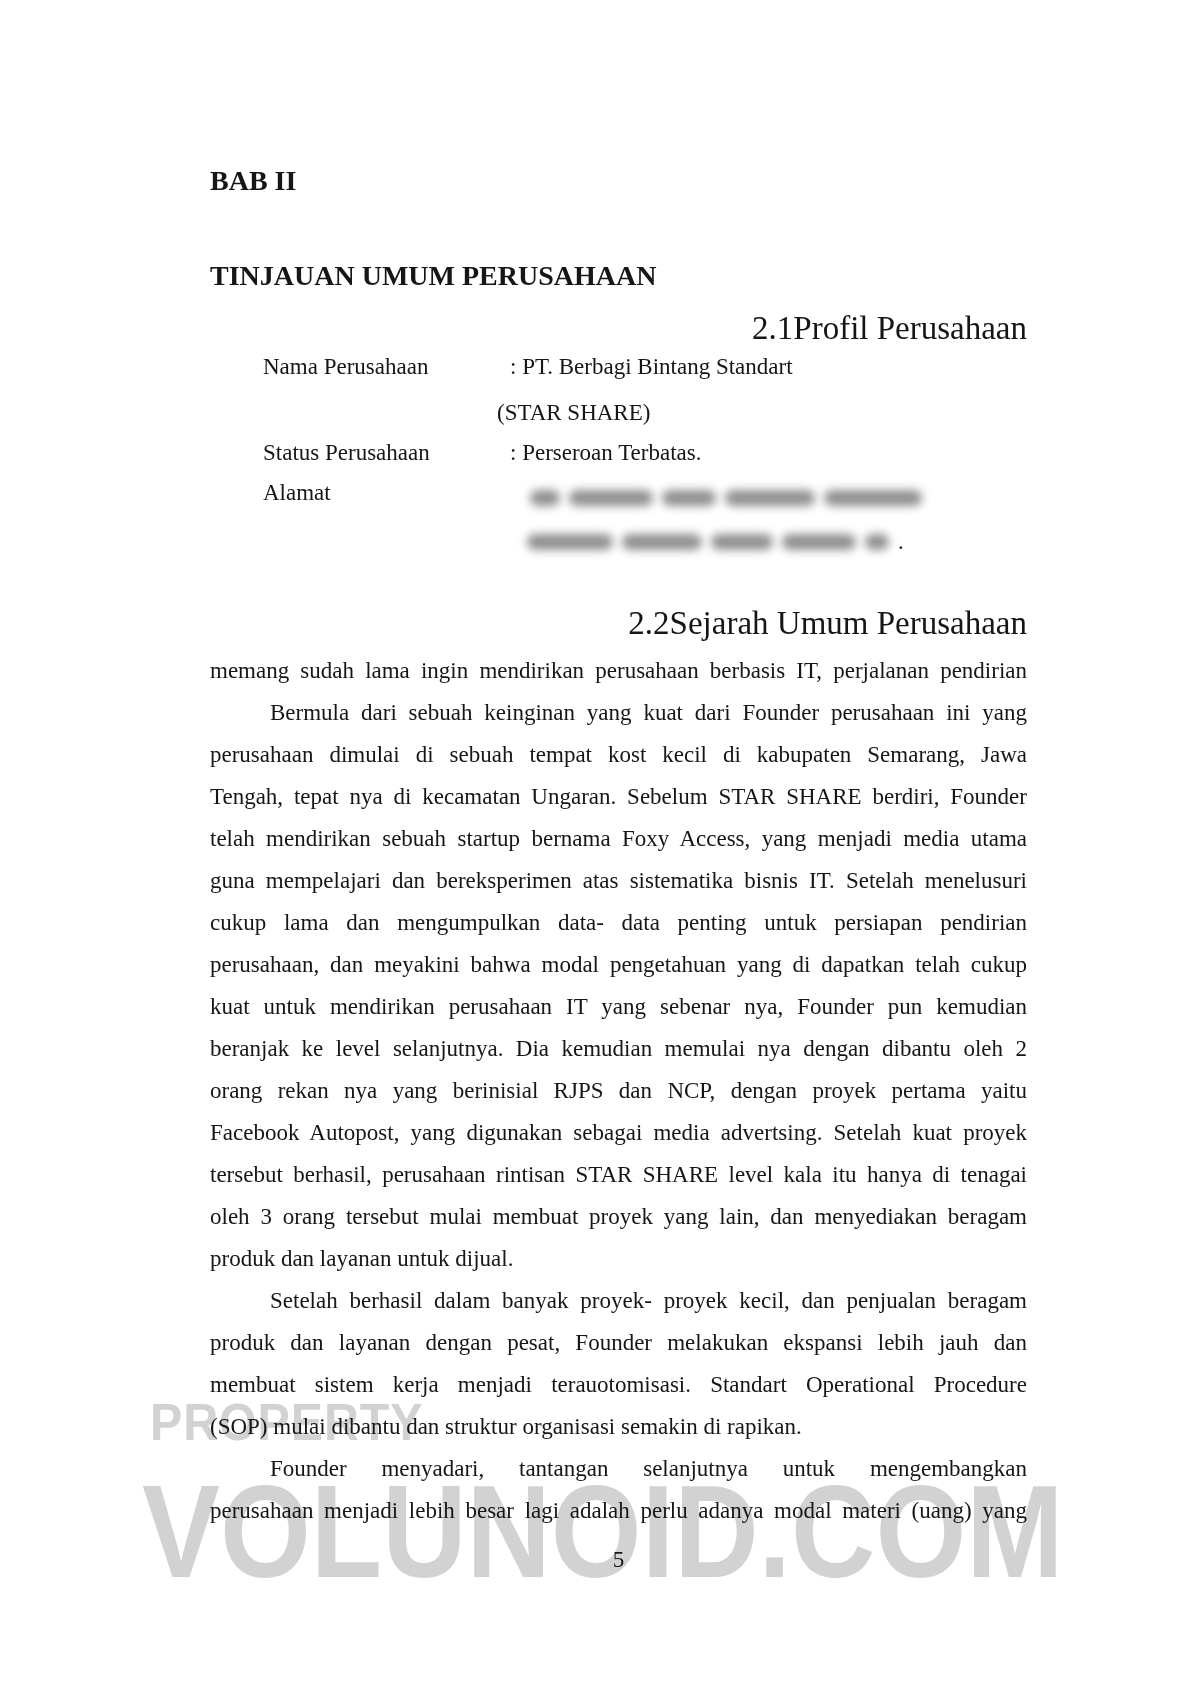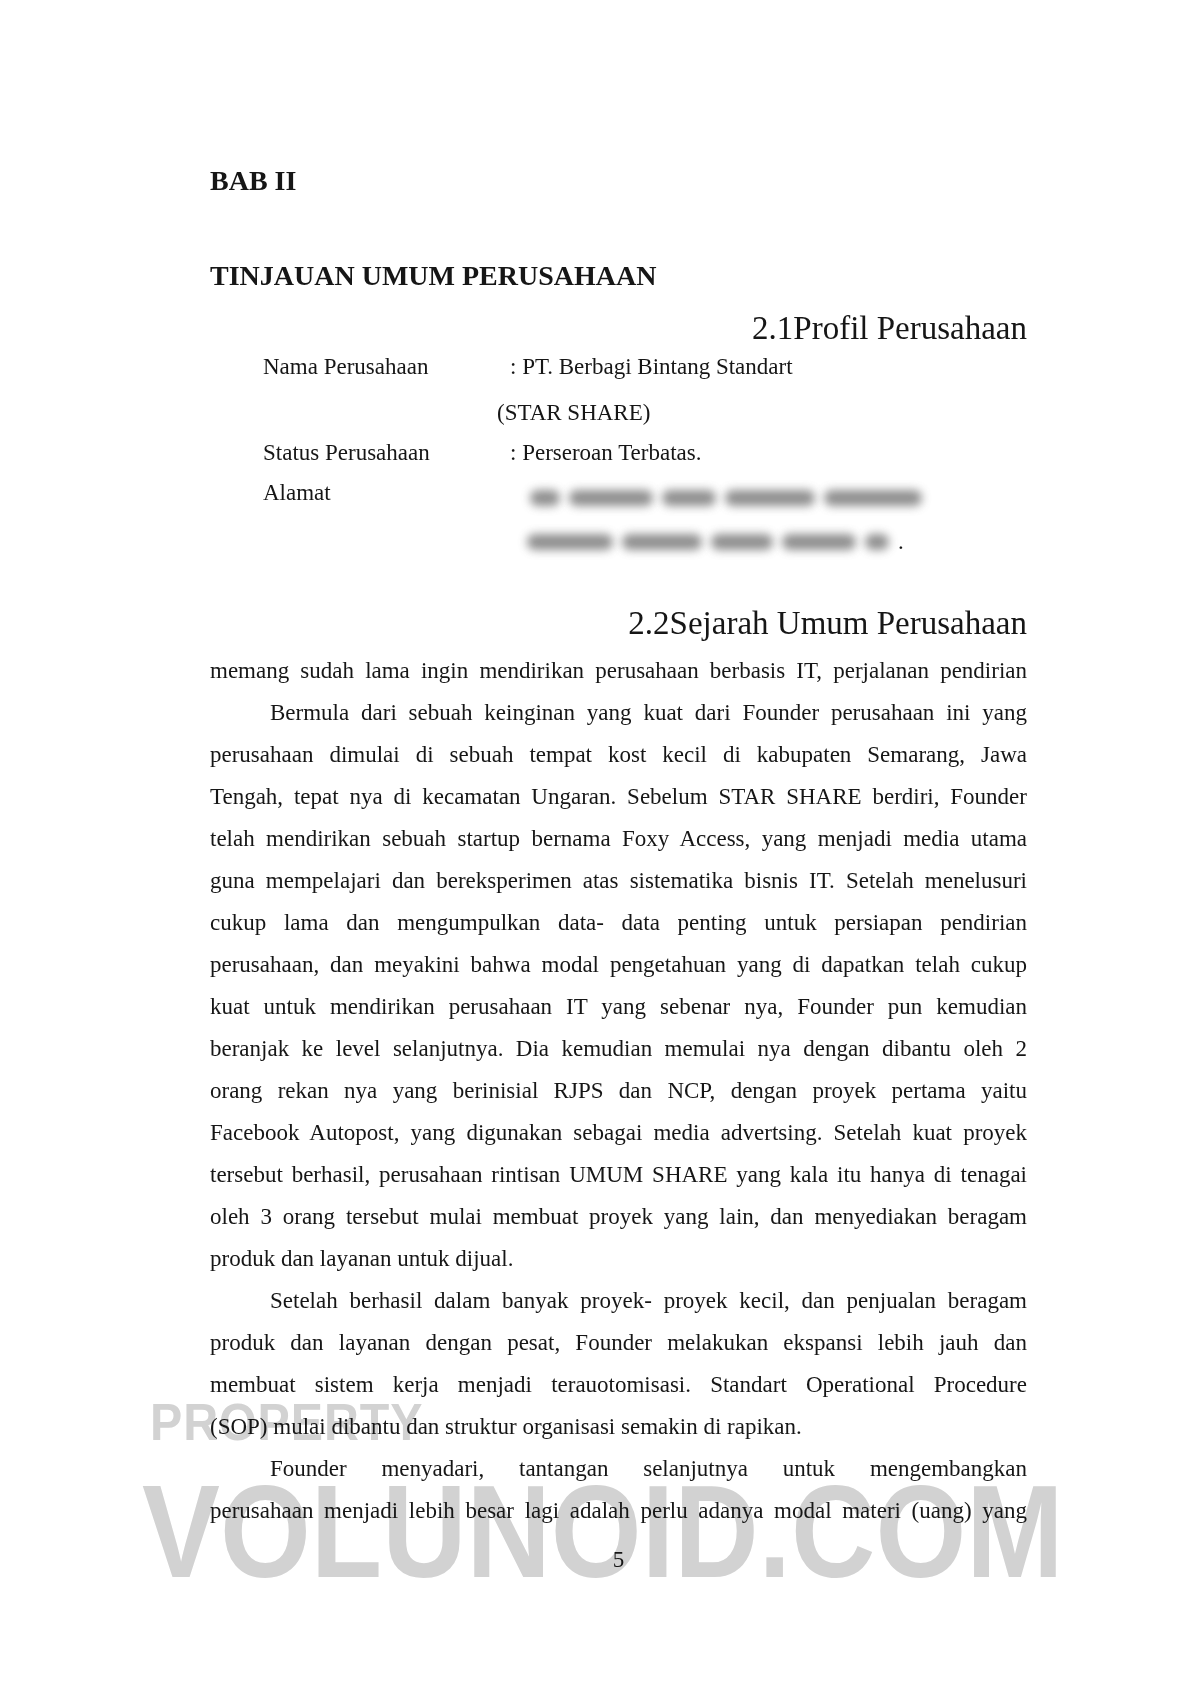--- a/index.html
+++ b/index.html
@@ -79,21 +79,21 @@
       <div class="line">perusahaan dimulai di sebuah tempat kost kecil di kabupaten Semarang, Jawa</div>
       <div class="line">Tengah, tepat nya di kecamatan Ungaran. Sebelum STAR SHARE berdiri, Founder</div>
       <div class="line">telah mendirikan sebuah startup bernama Foxy Access, yang menjadi media utama</div>
       <div class="line">guna mempelajari dan bereksperimen atas sistematika bisnis IT. Setelah menelusuri</div>
       <div class="line">cukup lama dan mengumpulkan data- data penting untuk persiapan pendirian</div>
       <div class="line">perusahaan, dan meyakini bahwa modal pengetahuan yang di dapatkan telah cukup</div>
       <div class="line">kuat untuk mendirikan perusahaan IT yang sebenar nya, Founder pun kemudian</div>
       <div class="line">beranjak ke level selanjutnya. Dia kemudian memulai nya dengan dibantu oleh 2</div>
       <div class="line">orang rekan nya yang berinisial RJPS dan NCP, dengan proyek pertama yaitu</div>
       <div class="line">Facebook Autopost, yang digunakan sebagai media advertsing. Setelah kuat proyek</div>
-      <div class="line">tersebut berhasil, perusahaan rintisan UMUM SHARE yang kala itu hanya di tenagai</div>
+      <div class="line">tersebut berhasil, perusahaan rintisan STAR SHARE level kala itu hanya di tenagai</div>
       <div class="line">oleh 3 orang tersebut mulai membuat proyek yang lain, dan menyediakan beragam</div>
       <div class="line last">produk dan layanan untuk dijual.</div>
       <div class="line first">Setelah berhasil dalam banyak proyek- proyek kecil, dan penjualan beragam</div>
       <div class="line">produk dan layanan dengan pesat, Founder melakukan ekspansi lebih jauh dan</div>
       <div class="line">membuat sistem kerja menjadi terauotomisasi. Standart Operational Procedure</div>
       <div class="line last">(SOP) mulai dibantu dan struktur organisasi semakin di rapikan.</div>
       <div class="line first">Founder menyadari, tantangan selanjutnya untuk mengembangkan</div>
       <div class="line">perusahaan menjadi lebih besar lagi adalah perlu adanya modal materi (uang) yang</div>
     </div>
 

